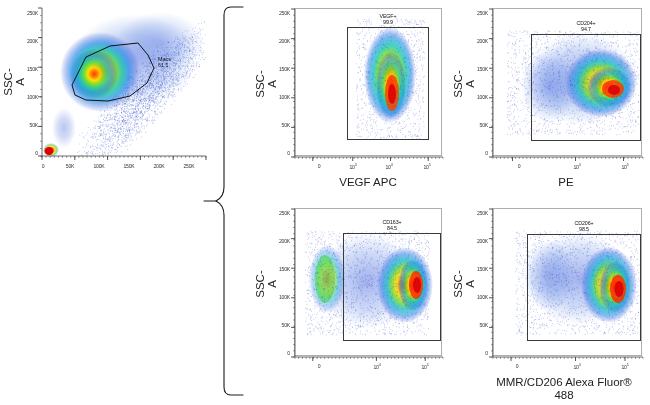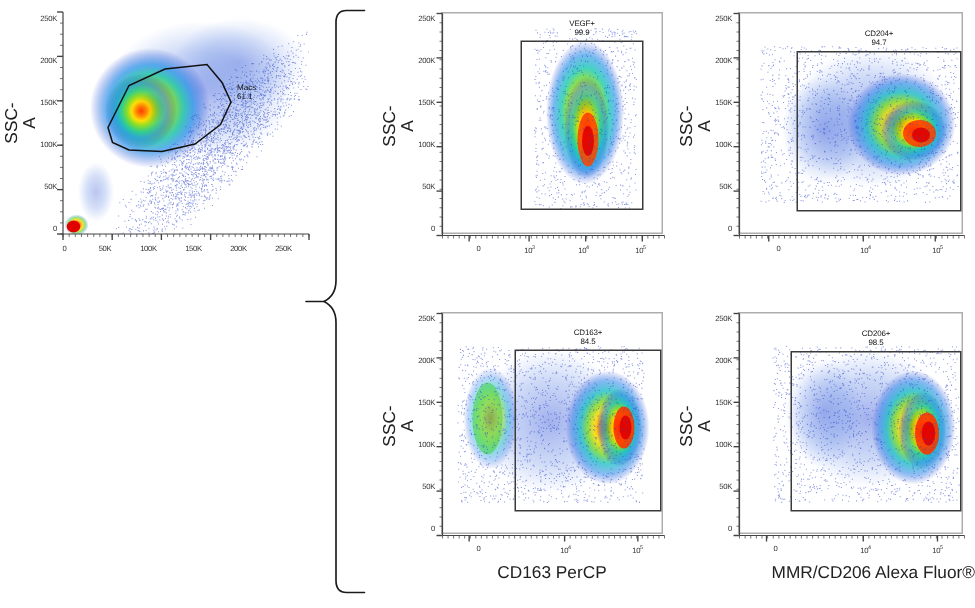--- a/index.html
+++ b/index.html
@@ -316,20 +316,23 @@
     <div class="xtick" style="left:96px;top:163px;width:18px;">
       <span>10</span><sup>3</sup>
     </div>
     <div class="xtick" style="left:132px;top:163px;width:18px;">
       <span>10</span><sup>4</sup>
     </div>
     <div class="xtick" style="left:170px;top:163px;width:18px;">
       <span>10</span><sup>5</sup>
     </div>
 
+    <div class="axis-x-title" style="left:46px;top:176px;width:148px;">
+      <span>VEGF APC</span>
+    </div>
   </div>
 
   <div class="panel" style="left:446px;top:0px;width:204px;height:205px;">
 
     <div class="axis-y-title" style="left:-6px;top:72px;width:48px;">
       <span>SSC-</span>
       <span class="l2">A</span>
     </div>
 
     <div class="ytick" style="left:20px;top:10px;width:22px;">250K</div>
@@ -459,20 +462,21 @@
 
     <div class="xtick" style="left:64px;top:163px;width:18px;">0</div>
     <div class="xtick" style="left:122px;top:163px;width:18px;">
       <span>10</span><sup>4</sup>
     </div>
     <div class="xtick" style="left:170px;top:163px;width:18px;">
       <span>10</span><sup>5</sup>
     </div>
 
     <div class="axis-x-title" style="left:40px;top:176px;width:160px;">
+      <span style="display:block;">PE</span>
     </div>
   </div>
 
   <div class="panel" style="left:248px;top:200px;width:196px;height:205px;">
 
     <div class="axis-y-title" style="left:-6px;top:72px;width:48px;">
       <span>SSC-</span>
       <span class="l2">A</span>
     </div>
 
@@ -603,23 +607,20 @@
       </div>
 
     <div class="xtick" style="left:62px;top:163px;width:18px;">0</div>
     <div class="xtick" style="left:120px;top:163px;width:18px;">
       <span>10</span><sup>4</sup>
     </div>
     <div class="xtick" style="left:168px;top:163px;width:18px;">
       <span>10</span><sup>5</sup>
     </div>
 
-    <div class="axis-x-title" style="left:46px;top:176px;width:148px;">
-      <span>CD163 PerCP</span>
-    </div>
   </div>
 
   <div class="panel" style="left:446px;top:200px;width:204px;height:205px;">
 
     <div class="axis-y-title" style="left:-6px;top:72px;width:48px;">
       <span>SSC-</span>
       <span class="l2">A</span>
     </div>
 
     <div class="ytick" style="left:20px;top:10px;width:22px;">250K</div>
@@ -748,18 +749,19 @@
       </div>
 
     <div class="xtick" style="left:62px;top:163px;width:18px;">0</div>
     <div class="xtick" style="left:122px;top:163px;width:18px;">
       <span>10</span><sup>4</sup>
     </div>
     <div class="xtick" style="left:170px;top:163px;width:18px;">
       <span>10</span><sup>5</sup>
     </div>
 
-    <div class="axis-x-title" style="left:32px;top:176px;width:172px;text-align:right;">
+    <div class="axis-x-title" style="left:32px;top:176px;width:172px;">
       <span>MMR/CD206 Alexa Fluor®</span>
+      <span style="display:block;">488</span>
     </div>
   </div>
 
 </div>
 
 </body></html>

